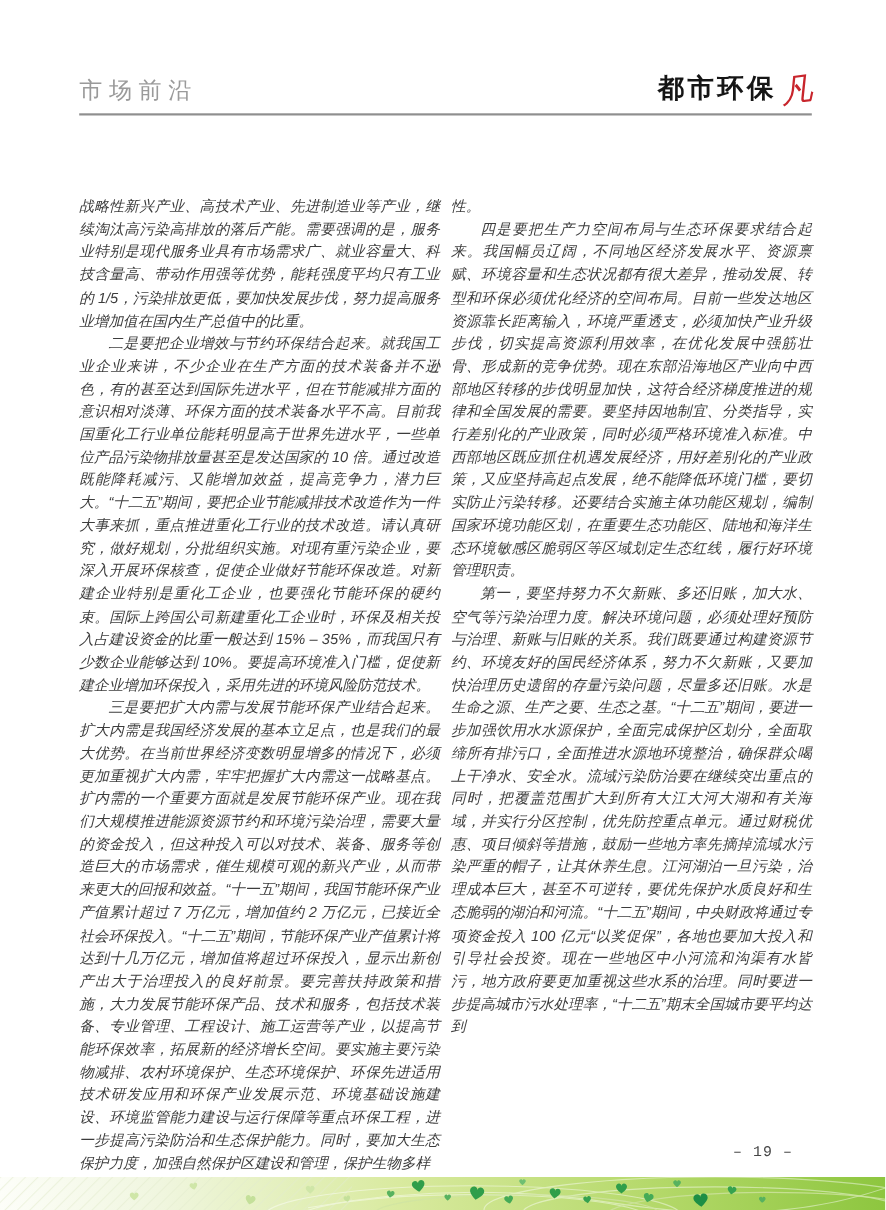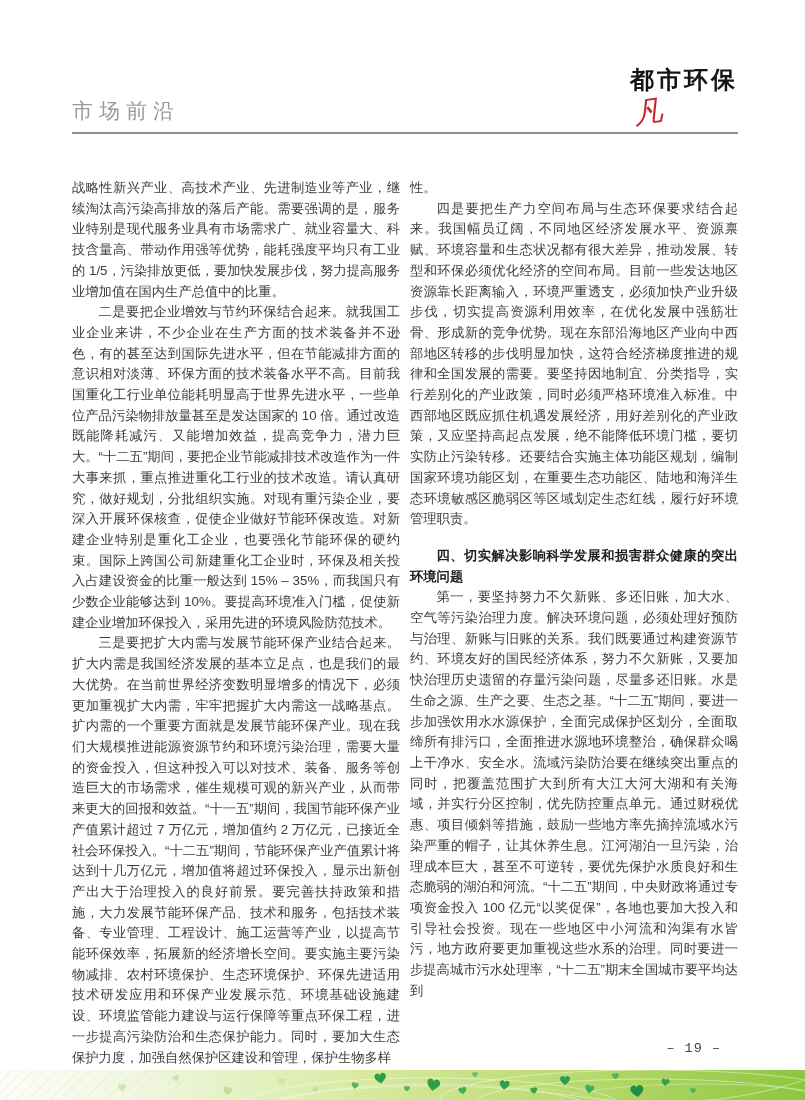--- a/index.html
+++ b/index.html
@@ -5,36 +5,36 @@
   html,body{margin:0;padding:0;}
   body{
     width:805px;height:1100px;position:relative;overflow:hidden;
     background:#ffffff;
     font-family:"Liberation Sans","DejaVu Sans",sans-serif;
   }
   
   .header{position:absolute;left:72px;top:64px;width:666px;}
   .header-row{display:flex;justify-content:space-between;align-items:flex-end;}
   .section-title{font-size:21px;color:#9a9a9a;letter-spacing:6px;}
-  .mag{display:flex;align-items:flex-start;flex-direction:column;}
+  .mag{display:flex;align-items:center;}
   .magazine-title{font-size:24px;font-weight:bold;color:#151515;letter-spacing:3px;}
   .logo-mark{
     color:#c8252c;font-size:29px;line-height:1;margin-left:3px;
     font-family:"DejaVu Serif",serif;font-style:italic;
     display:inline-block;transform:rotate(-8deg) translateY(2px);
   }
   .header-rule{border-bottom:2px solid #8f8f8f;margin-top:7px;}
   
   .article{
     position:absolute;left:72px;top:178px;width:666px;
     display:flex;gap:10px;
     color:#3c3c3c;font-size:13.3px;line-height:20.7px;text-align:justify;
   }
   .col{width:328px;}
-  .article p{margin:0;text-indent:2em;}
+  .article p{margin:0;text-indent:2em;font-style:italic;}
   .article p.cont{text-indent:0;}
   .article p.heading{font-weight:bold;color:#1f1f1f;margin-top:16px;}
   
   .page-number{
     position:absolute;top:1041px;right:84px;
     font-size:13.5px;color:#454545;letter-spacing:1px;font-family:Liberation Mono, monospace;
   }
   .footer-band{position:absolute;left:0;top:1070px;width:805px;height:30px;}
   .footer-band svg{display:block;}
 </style>
@@ -54,21 +54,20 @@
 
 <div class="article">
   <div class="col">
     <p class="cont">战略性新兴产业、高技术产业、先进制造业等产业，继续淘汰高污染高排放的落后产能。需要强调的是，服务业特别是现代服务业具有市场需求广、就业容量大、科技含量高、带动作用强等优势，能耗强度平均只有工业的 1/5，污染排放更低，要加快发展步伐，努力提高服务业增加值在国内生产总值中的比重。</p>
     <p>二是要把企业增效与节约环保结合起来。就我国工业企业来讲，不少企业在生产方面的技术装备并不逊色，有的甚至达到国际先进水平，但在节能减排方面的意识相对淡薄、环保方面的技术装备水平不高。目前我国重化工行业单位能耗明显高于世界先进水平，一些单位产品污染物排放量甚至是发达国家的 10 倍。通过改造既能降耗减污、又能增加效益，提高竞争力，潜力巨大。“十二五”期间，要把企业节能减排技术改造作为一件大事来抓，重点推进重化工行业的技术改造。请认真研究，做好规划，分批组织实施。对现有重污染企业，要深入开展环保核查，促使企业做好节能环保改造。对新建企业特别是重化工企业，也要强化节能环保的硬约束。国际上跨国公司新建重化工企业时，环保及相关投入占建设资金的比重一般达到 15% – 35%，而我国只有少数企业能够达到 10%。要提高环境准入门槛，促使新建企业增加环保投入，采用先进的环境风险防范技术。</p>
     <p>三是要把扩大内需与发展节能环保产业结合起来。扩大内需是我国经济发展的基本立足点，也是我们的最大优势。在当前世界经济变数明显增多的情况下，必须更加重视扩大内需，牢牢把握扩大内需这一战略基点。扩内需的一个重要方面就是发展节能环保产业。现在我们大规模推进能源资源节约和环境污染治理，需要大量的资金投入，但这种投入可以对技术、装备、服务等创造巨大的市场需求，催生规模可观的新兴产业，从而带来更大的回报和效益。“十一五”期间，我国节能环保产业产值累计超过 7 万亿元，增加值约 2 万亿元，已接近全社会环保投入。“十二五”期间，节能环保产业产值累计将达到十几万亿元，增加值将超过环保投入，显示出新创产出大于治理投入的良好前景。要完善扶持政策和措施，大力发展节能环保产品、技术和服务，包括技术装备、专业管理、工程设计、施工运营等产业，以提高节能环保效率，拓展新的经济增长空间。要实施主要污染物减排、农村环境保护、生态环境保护、环保先进适用技术研发应用和环保产业发展示范、环境基础设施建设、环境监管能力建设与运行保障等重点环保工程，进一步提高污染防治和生态保护能力。同时，要加大生态保护力度，加强自然保护区建设和管理，保护生物多样</p>
   </div>
   <div class="col">
     <p class="cont">性。</p>
     <p>四是要把生产力空间布局与生态环保要求结合起来。我国幅员辽阔，不同地区经济发展水平、资源禀赋、环境容量和生态状况都有很大差异，推动发展、转型和环保必须优化经济的空间布局。目前一些发达地区资源靠长距离输入，环境严重透支，必须加快产业升级步伐，切实提高资源利用效率，在优化发展中强筋壮骨、形成新的竞争优势。现在东部沿海地区产业向中西部地区转移的步伐明显加快，这符合经济梯度推进的规律和全国发展的需要。要坚持因地制宜、分类指导，实行差别化的产业政策，同时必须严格环境准入标准。中西部地区既应抓住机遇发展经济，用好差别化的产业政策，又应坚持高起点发展，绝不能降低环境门槛，要切实防止污染转移。还要结合实施主体功能区规划，编制国家环境功能区划，在重要生态功能区、陆地和海洋生态环境敏感区脆弱区等区域划定生态红线，履行好环境管理职责。</p>
-    <p class="heading">四、切实解决影响科学发展和损害群众健康的突出环境问题</p>
     <p>第一，要坚持努力不欠新账、多还旧账，加大水、空气等污染治理力度。解决环境问题，必须处理好预防与治理、新账与旧账的关系。我们既要通过构建资源节约、环境友好的国民经济体系，努力不欠新账，又要加快治理历史遗留的存量污染问题，尽量多还旧账。水是生命之源、生产之要、生态之基。“十二五”期间，要进一步加强饮用水水源保护，全面完成保护区划分，全面取缔所有排污口，全面推进水源地环境整治，确保群众喝上干净水、安全水。流域污染防治要在继续突出重点的同时，把覆盖范围扩大到所有大江大河大湖和有关海域，并实行分区控制，优先防控重点单元。通过财税优惠、项目倾斜等措施，鼓励一些地方率先摘掉流域水污染严重的帽子，让其休养生息。江河湖泊一旦污染，治理成本巨大，甚至不可逆转，要优先保护水质良好和生态脆弱的湖泊和河流。“十二五”期间，中央财政将通过专项资金投入 100 亿元“以奖促保”，各地也要加大投入和引导社会投资。现在一些地区中小河流和沟渠有水皆污，地方政府要更加重视这些水系的治理。同时要进一步提高城市污水处理率，“十二五”期末全国城市要平均达到</p>
   </div>
 </div>
 
 <div class="page-number">– 19 –</div>
 
 <div class="footer-band">
   <svg width="805" height="30" viewBox="0 0 805 30">
     <defs>
       <linearGradient id="bandGrad" x1="0" y1="0" x2="1" y2="0">

